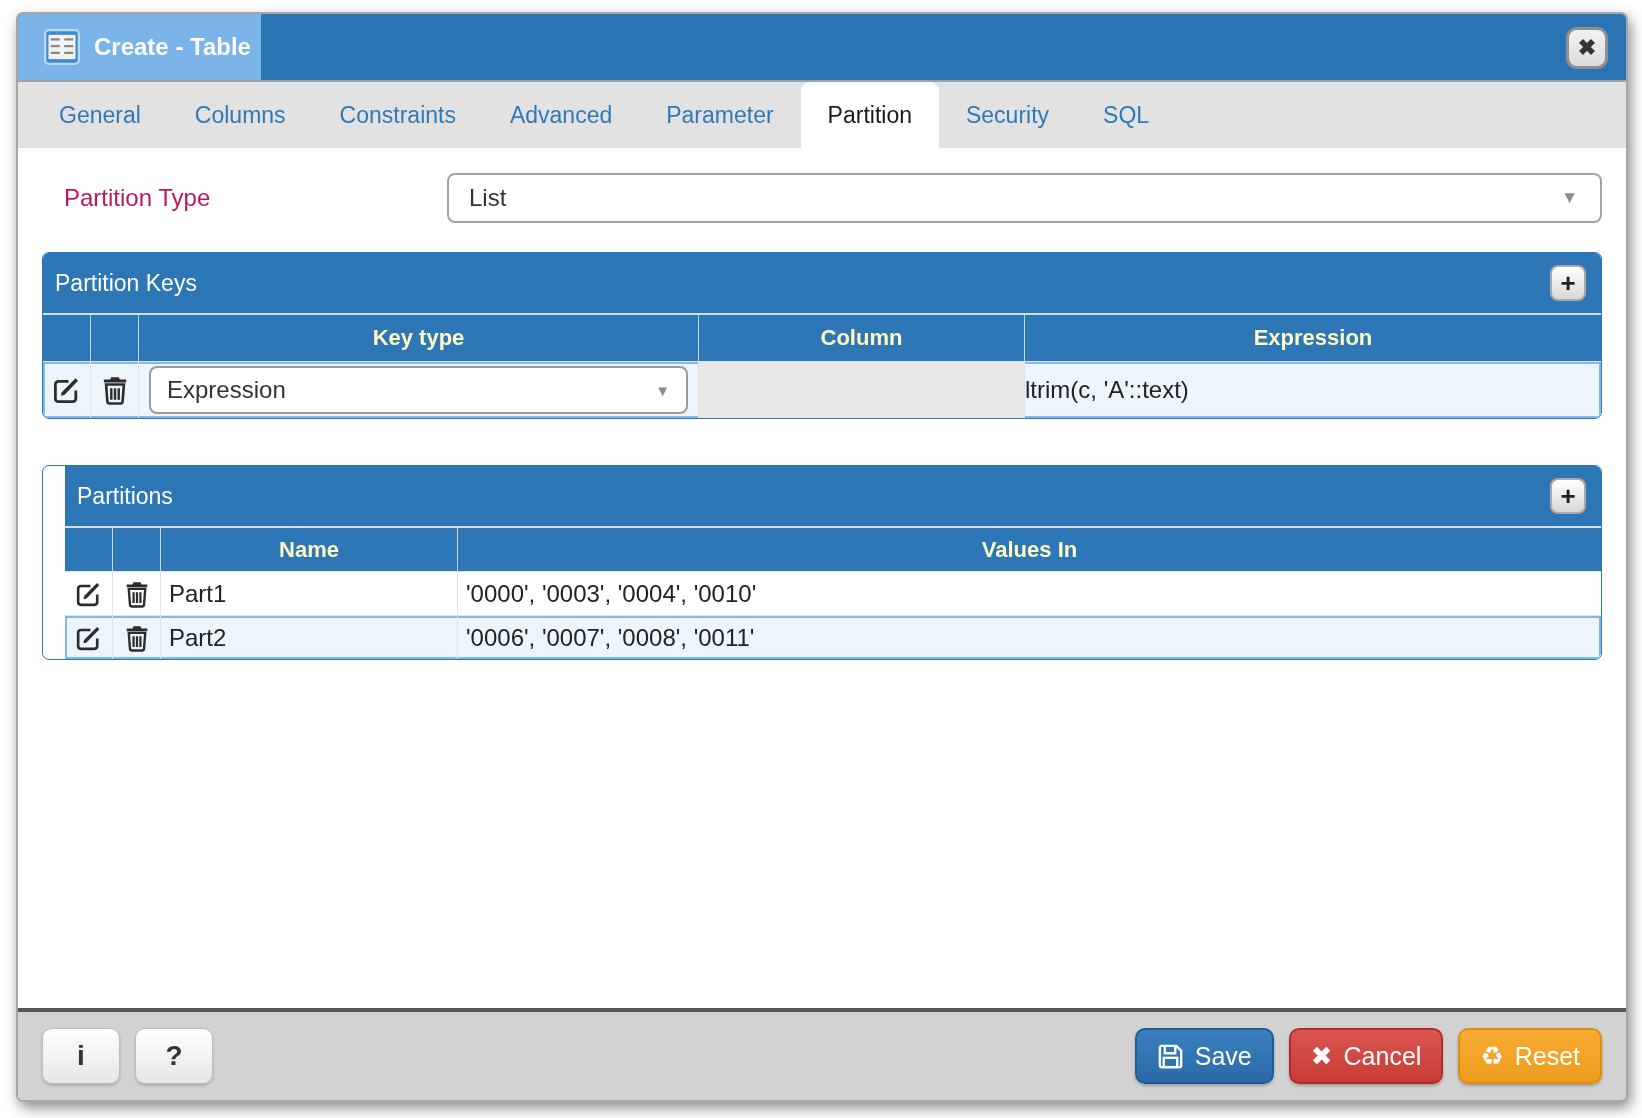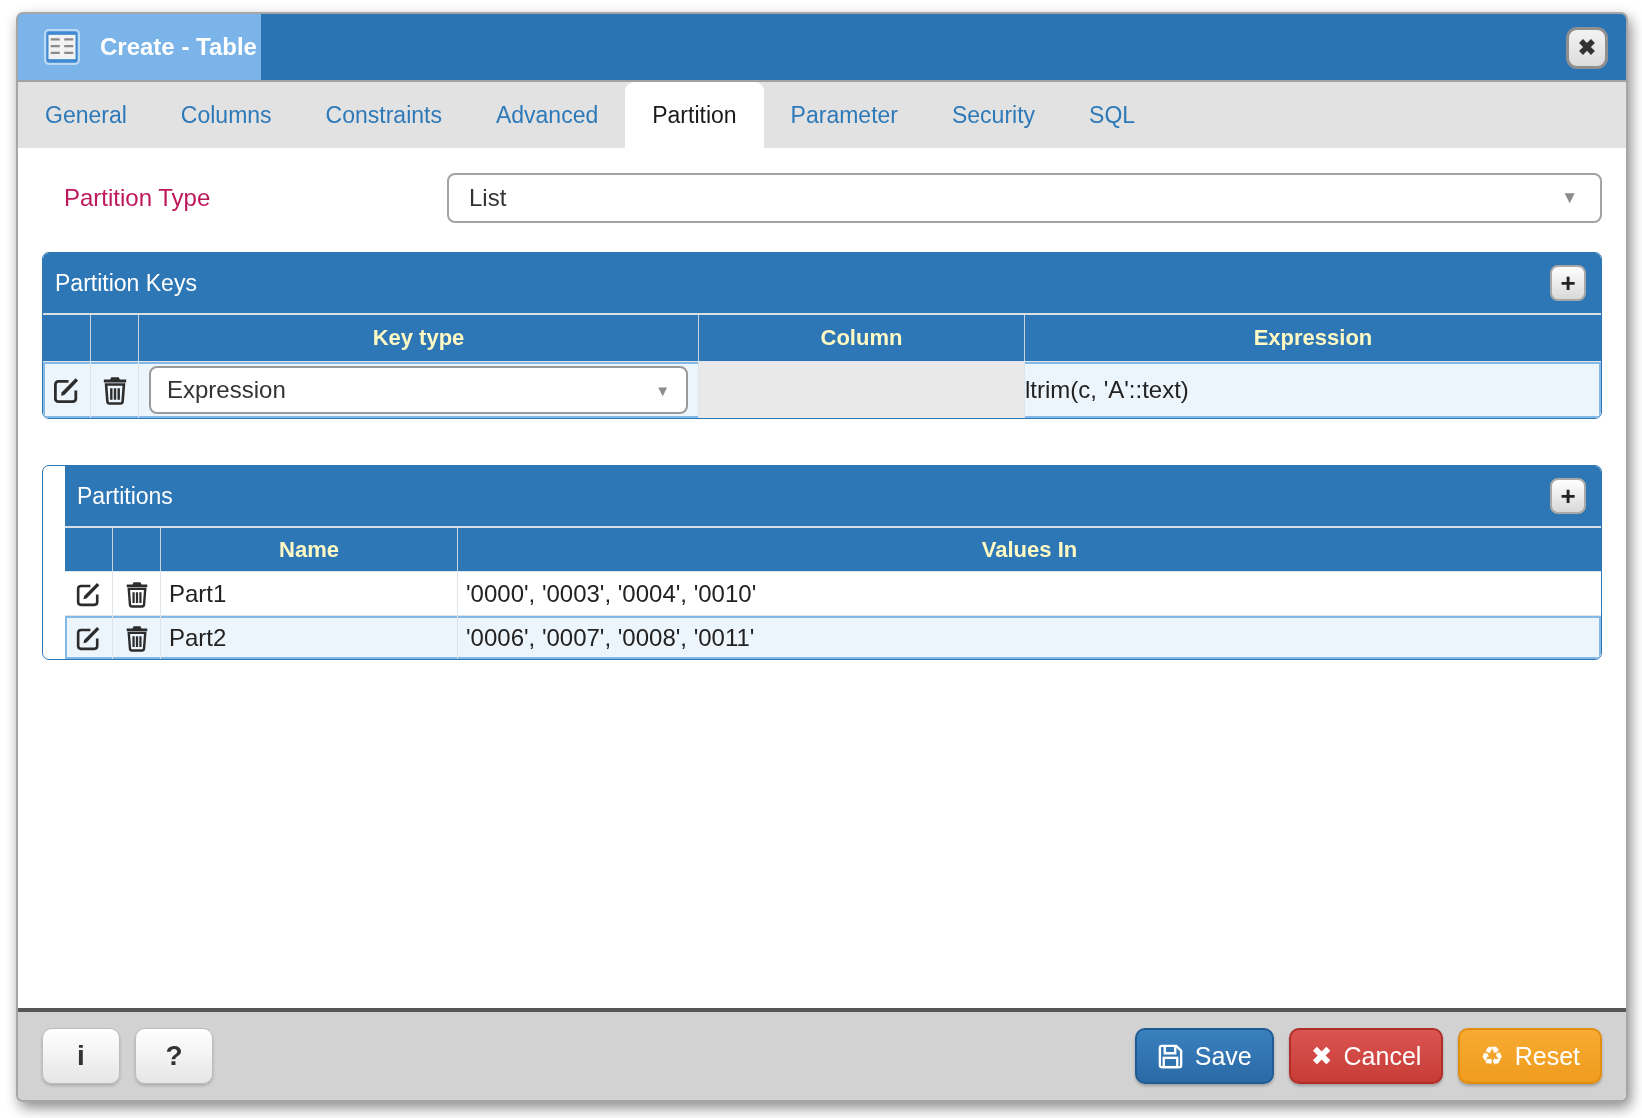--- a/index.html
+++ b/index.html
@@ -11,31 +11,31 @@
     background:#fff; border:2px solid #a6a6a6; border-radius:7px;
     box-shadow:3px 6px 14px rgba(0,0,0,.45);
     overflow:hidden; display:flex; flex-direction:column;
   }
 
   
   .titlebar { height:68px; background:#2b74b4; position:relative;
     display:flex; align-items:stretch; flex:0 0 auto;
     border-bottom:2px solid #a2a2a2; }
   .title-left { width:243px; background:#7ab4e8; display:flex;
-    align-items:center; padding-left:26px; gap:20px;text-align:center; }
+    align-items:center; padding-left:26px; gap:14px;text-align:center; }
   .title-text { color:#fff; font-weight:bold; font-size:24px; }
   .title-icon svg { display:block; }
   .close-btn { position:absolute; right:18px; top:13px; width:42px; height:42px;
     background:linear-gradient(#f2f2f2,#dcdcdc); border:3px solid #8f8f8f;
     border-radius:11px; color:#333; font-size:22px; font-weight:bold;
     display:flex; align-items:center; justify-content:center; cursor:pointer; }
 
   
   .tabbar { height:66px; background:#e2e2e2; display:flex; align-items:stretch;
-    flex:0 0 auto; }
+    padding-left:14px; flex:0 0 auto; }
   .tab { display:flex; align-items:center; padding:0 27px; font-size:23px;
     color:#2e79b8; cursor:pointer; }
   .tab.active { background:#fff; color:#1a1a1a; border-radius:9px 9px 0 0; }
 
   
   .content { flex:1 1 auto; background:#fff; padding:18px 24px 0 24px;
     overflow:hidden; }
 
   .ptype-row { display:flex; align-items:center; margin:4px 0 10px 0; height:56px; }
   .ptype-row label { width:405px; font-size:24px; font-weight:normal;
@@ -138,22 +138,22 @@
     <button class="close-btn">
       <span>✖</span>
     </button>
   </div>
 
   <div class="tabbar">
     <div class="tab">General</div>
     <div class="tab">Columns</div>
     <div class="tab">Constraints</div>
     <div class="tab">Advanced</div>
+    <div class="tab">Parameter</div>
     <div class="tab active">Partition</div>
-    <div class="tab">Parameter</div>
     <div class="tab">Security</div>
     <div class="tab">SQL</div>
   </div>
 
   <div class="content">
 
     <div class="ptype-row">
       <label>Partition Type</label>
       <div class="select">
         <span>List</span>

